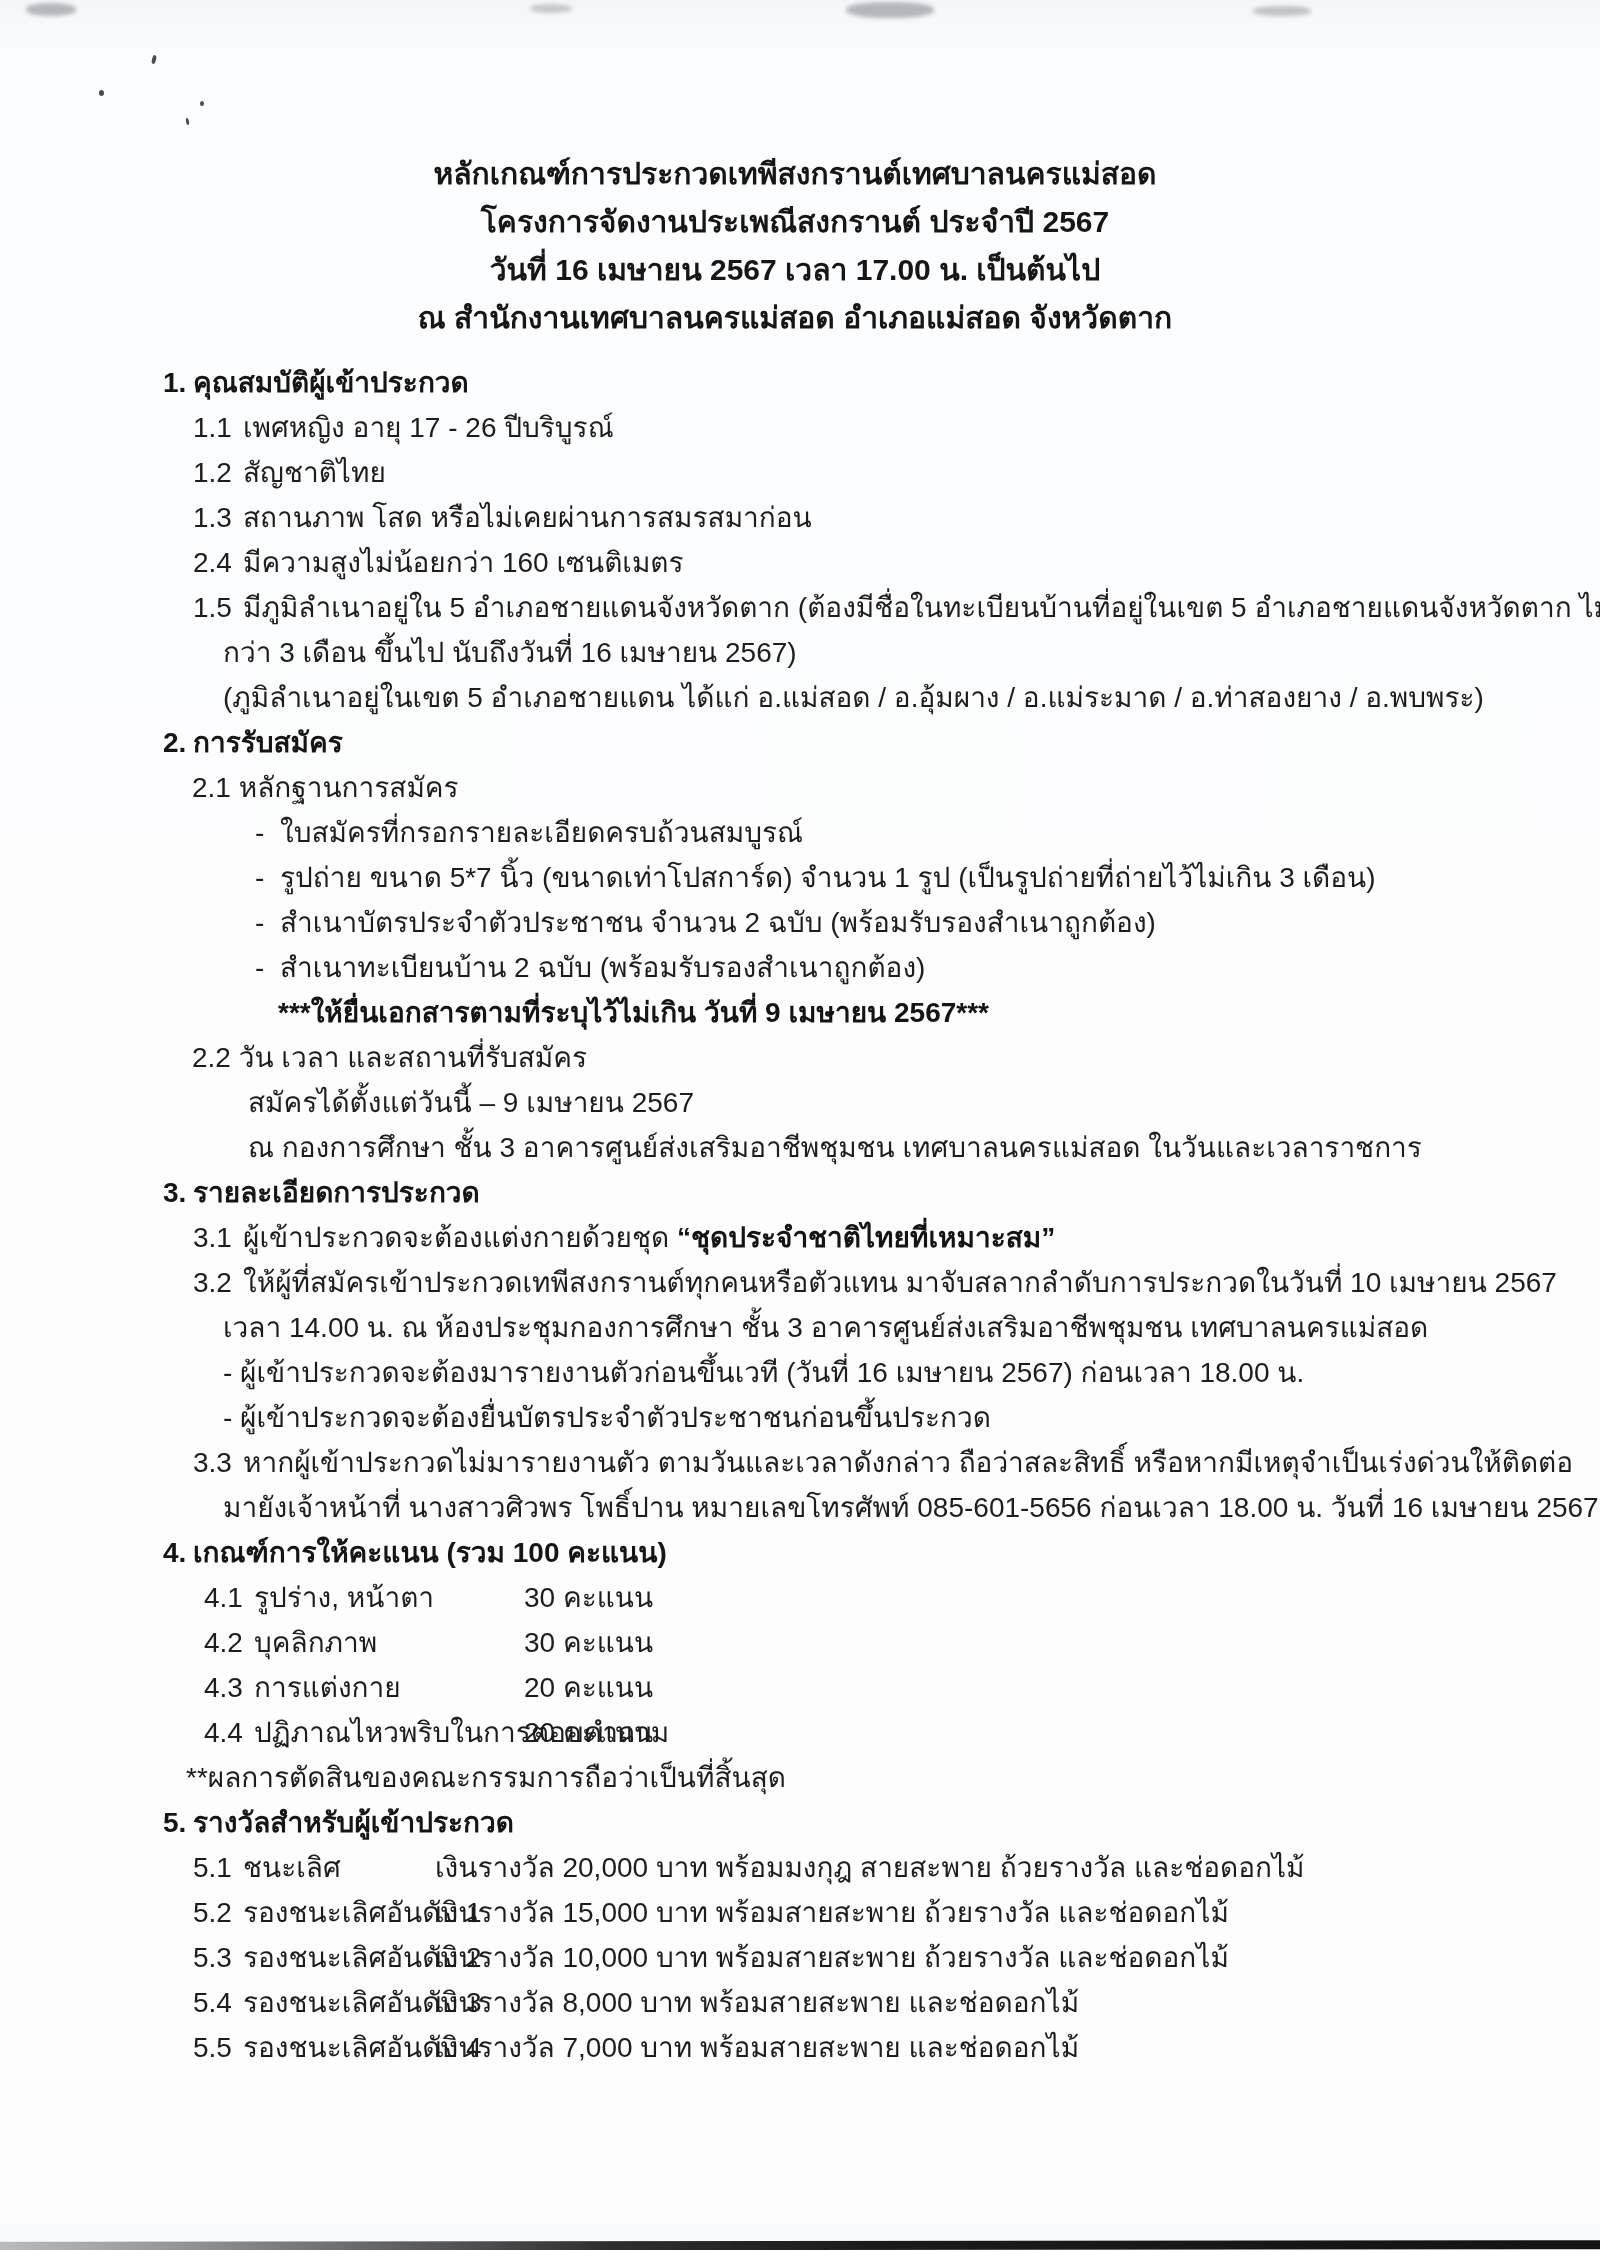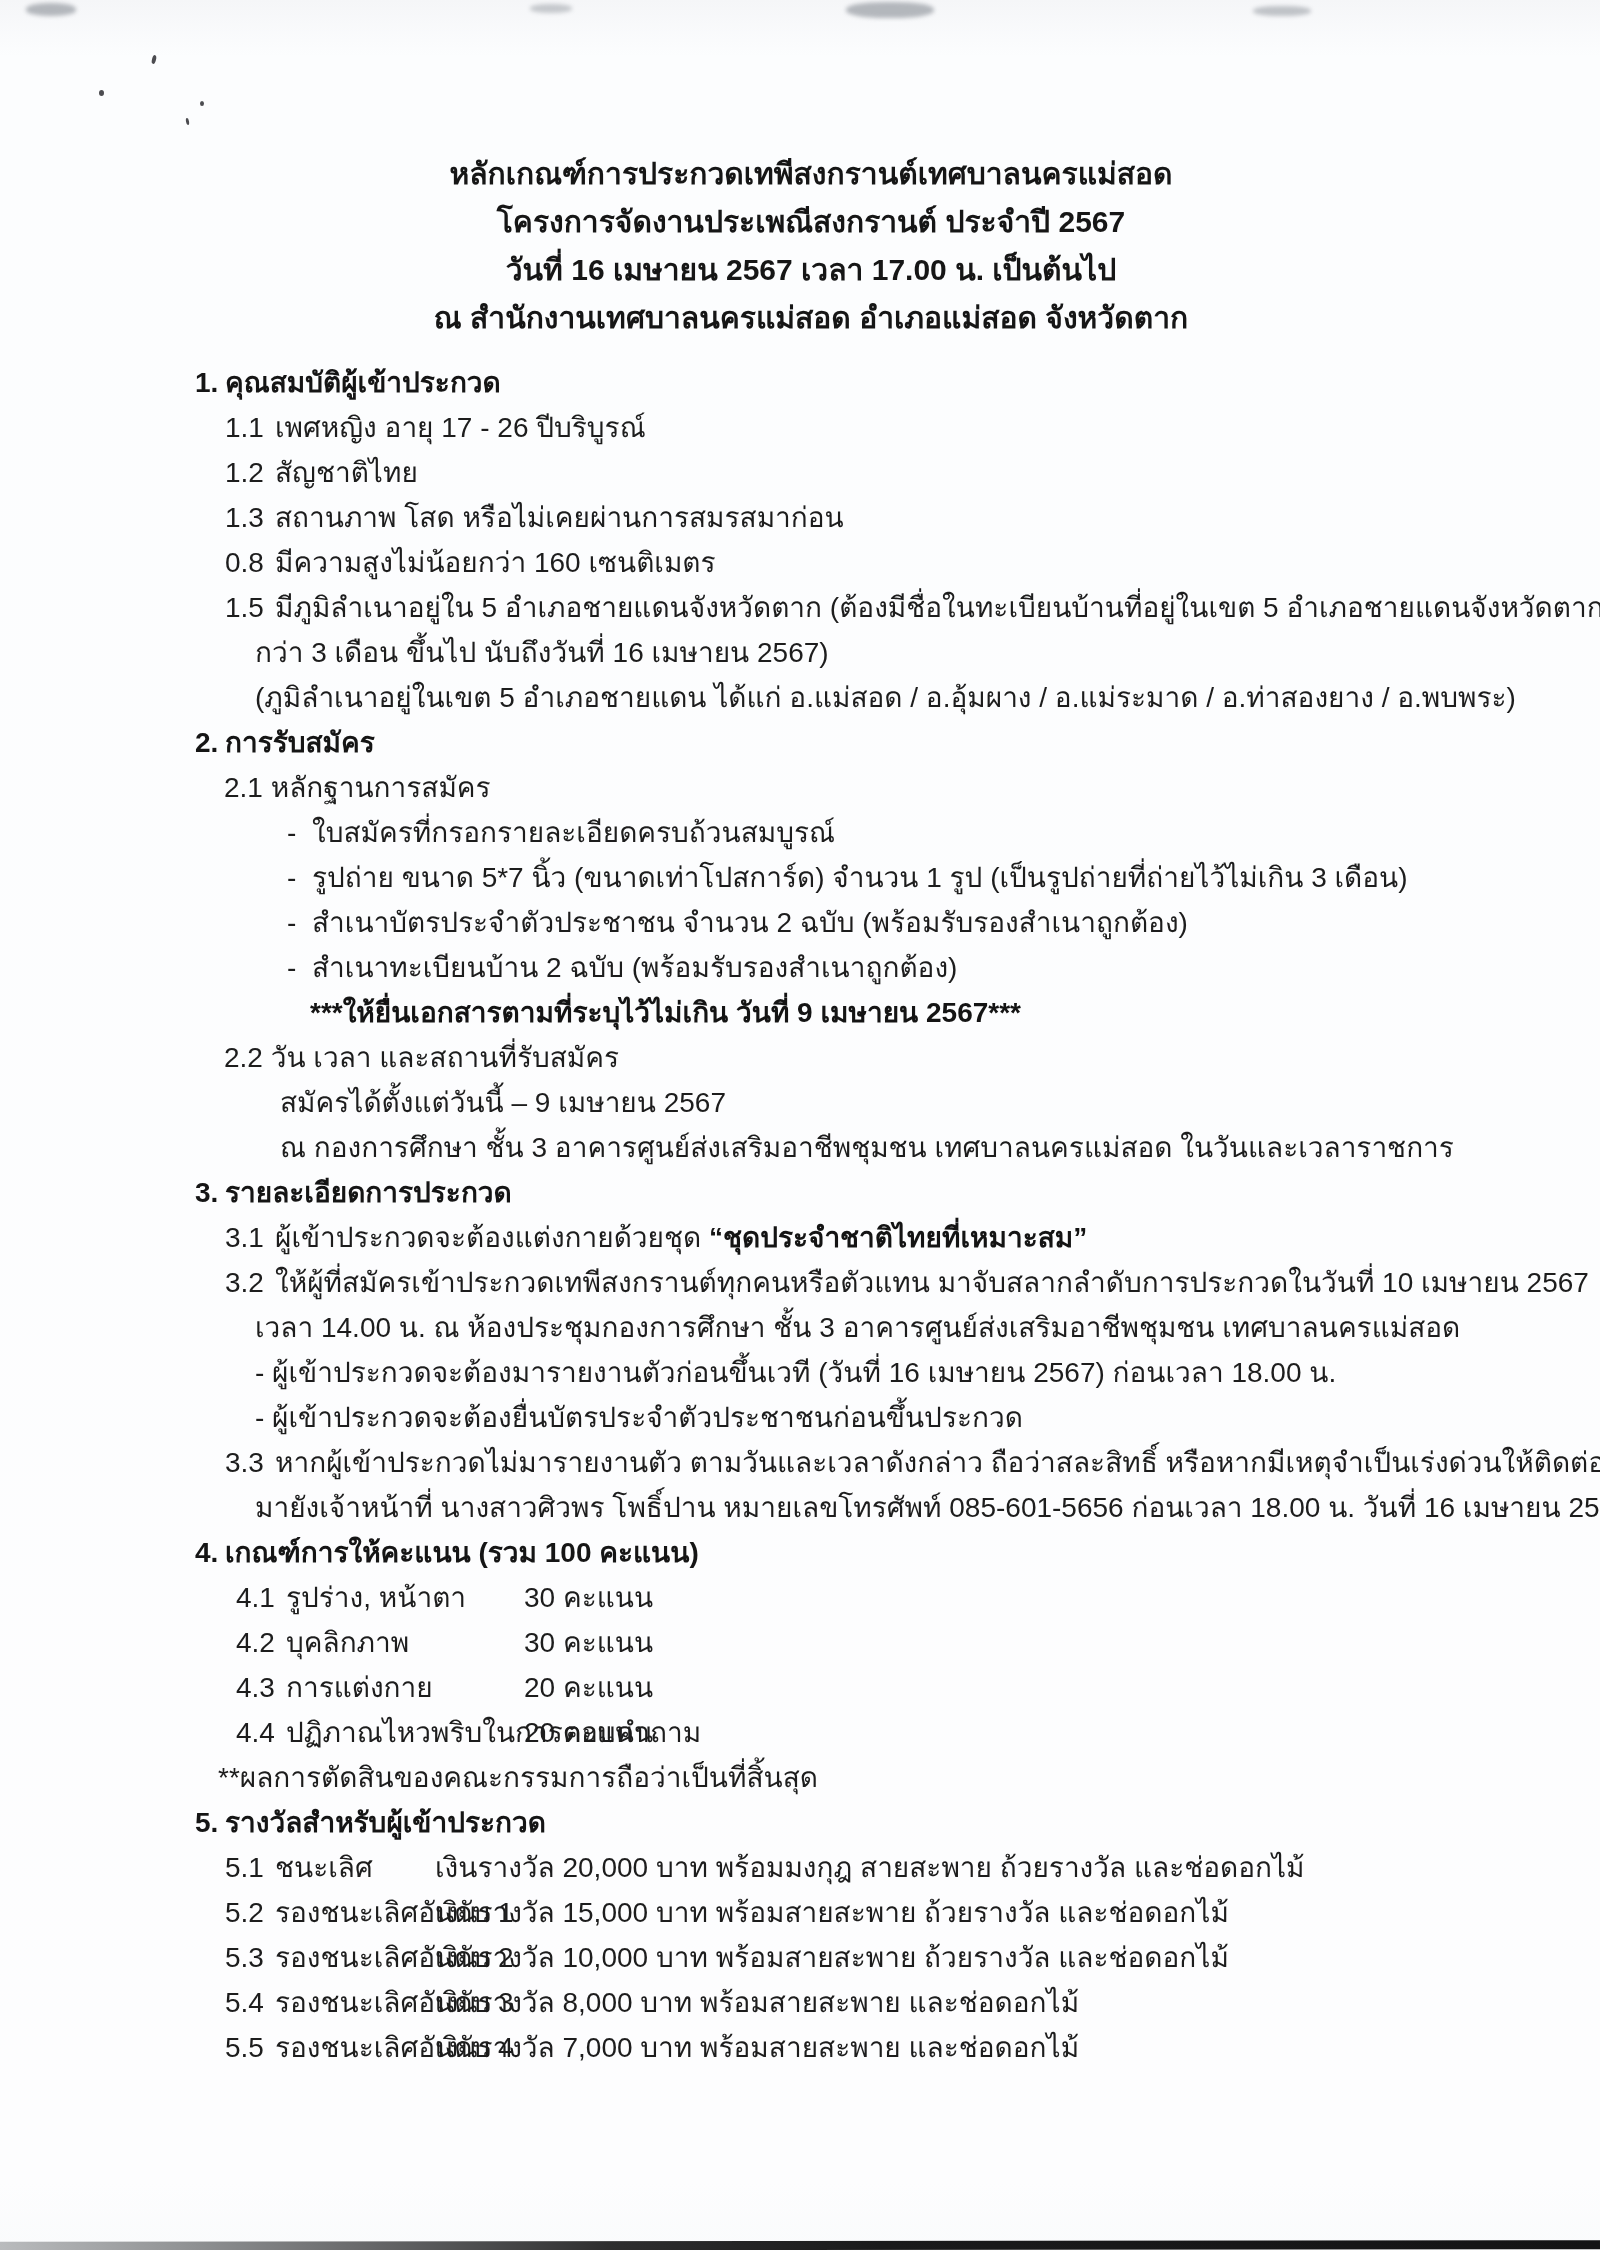--- a/index.html
+++ b/index.html
@@ -36,21 +36,21 @@
     position: absolute; top: 150px; left: 0; width: 1590px;
     text-align: center; font-weight: 700; font-size: 30px; line-height: 48px;
     color: #161616;
   }
 
   .content {
     position: absolute; top: 360px; left: 160px; right: 100px;
     font-size: 28px; line-height: 45px;
     color: #1d1d1d;
   }
-  .row { white-space: nowrap; padding-left: 32px; }
+  .row { white-space: nowrap; }
   .sec-heading { display: flex; margin-left: 3px; font-weight: 700; color: #151515; }
   .sec-num { width: 30px; flex: 0 0 auto; }
   .item { display: flex; }
   .item-num { width: 50px; flex: 0 0 auto; margin-left: 33px; }
   .item-text { flex: 1 1 auto; white-space: nowrap; }
   .cont { margin-left: 63px; }
   .sub { margin-left: 32px; }
   .bullet { display: flex; margin-left: 95px; }
   .dash { width: 25px; flex: 0 0 auto; }
   .para { margin-left: 88px; }
@@ -95,21 +95,21 @@
     </div>
     <div class="item row">
       <span class="item-num">1.2</span>
       <span class="item-text">สัญชาติไทย</span>
     </div>
     <div class="item row">
       <span class="item-num">1.3</span>
       <span class="item-text">สถานภาพ โสด หรือไม่เคยผ่านการสมรสมาก่อน</span>
     </div>
     <div class="item row">
-      <span class="item-num">0.8</span>
+      <span class="item-num">2.4</span>
       <span class="item-text">มีความสูงไม่น้อยกว่า 160 เซนติเมตร</span>
     </div>
     <div class="item row">
       <span class="item-num">1.5</span>
       <span class="item-text">มีภูมิลำเนาอยู่ใน 5 อำเภอชายแดนจังหวัดตาก (ต้องมีชื่อในทะเบียนบ้านที่อยู่ในเขต 5 อำเภอชายแดนจังหวัดตาก ไม่น้อย</span>
     </div>
     <div class="cont row">กว่า 3 เดือน ขึ้นไป นับถึงวันที่ 16 เมษายน 2567)</div>
     <div class="cont row">(ภูมิลำเนาอยู่ในเขต 5 อำเภอชายแดน ได้แก่ อ.แม่สอด / อ.อุ้มผาง / อ.แม่ระมาด / อ.ท่าสองยาง / อ.พบพระ)</div>
 
     <div class="sec-heading row">

